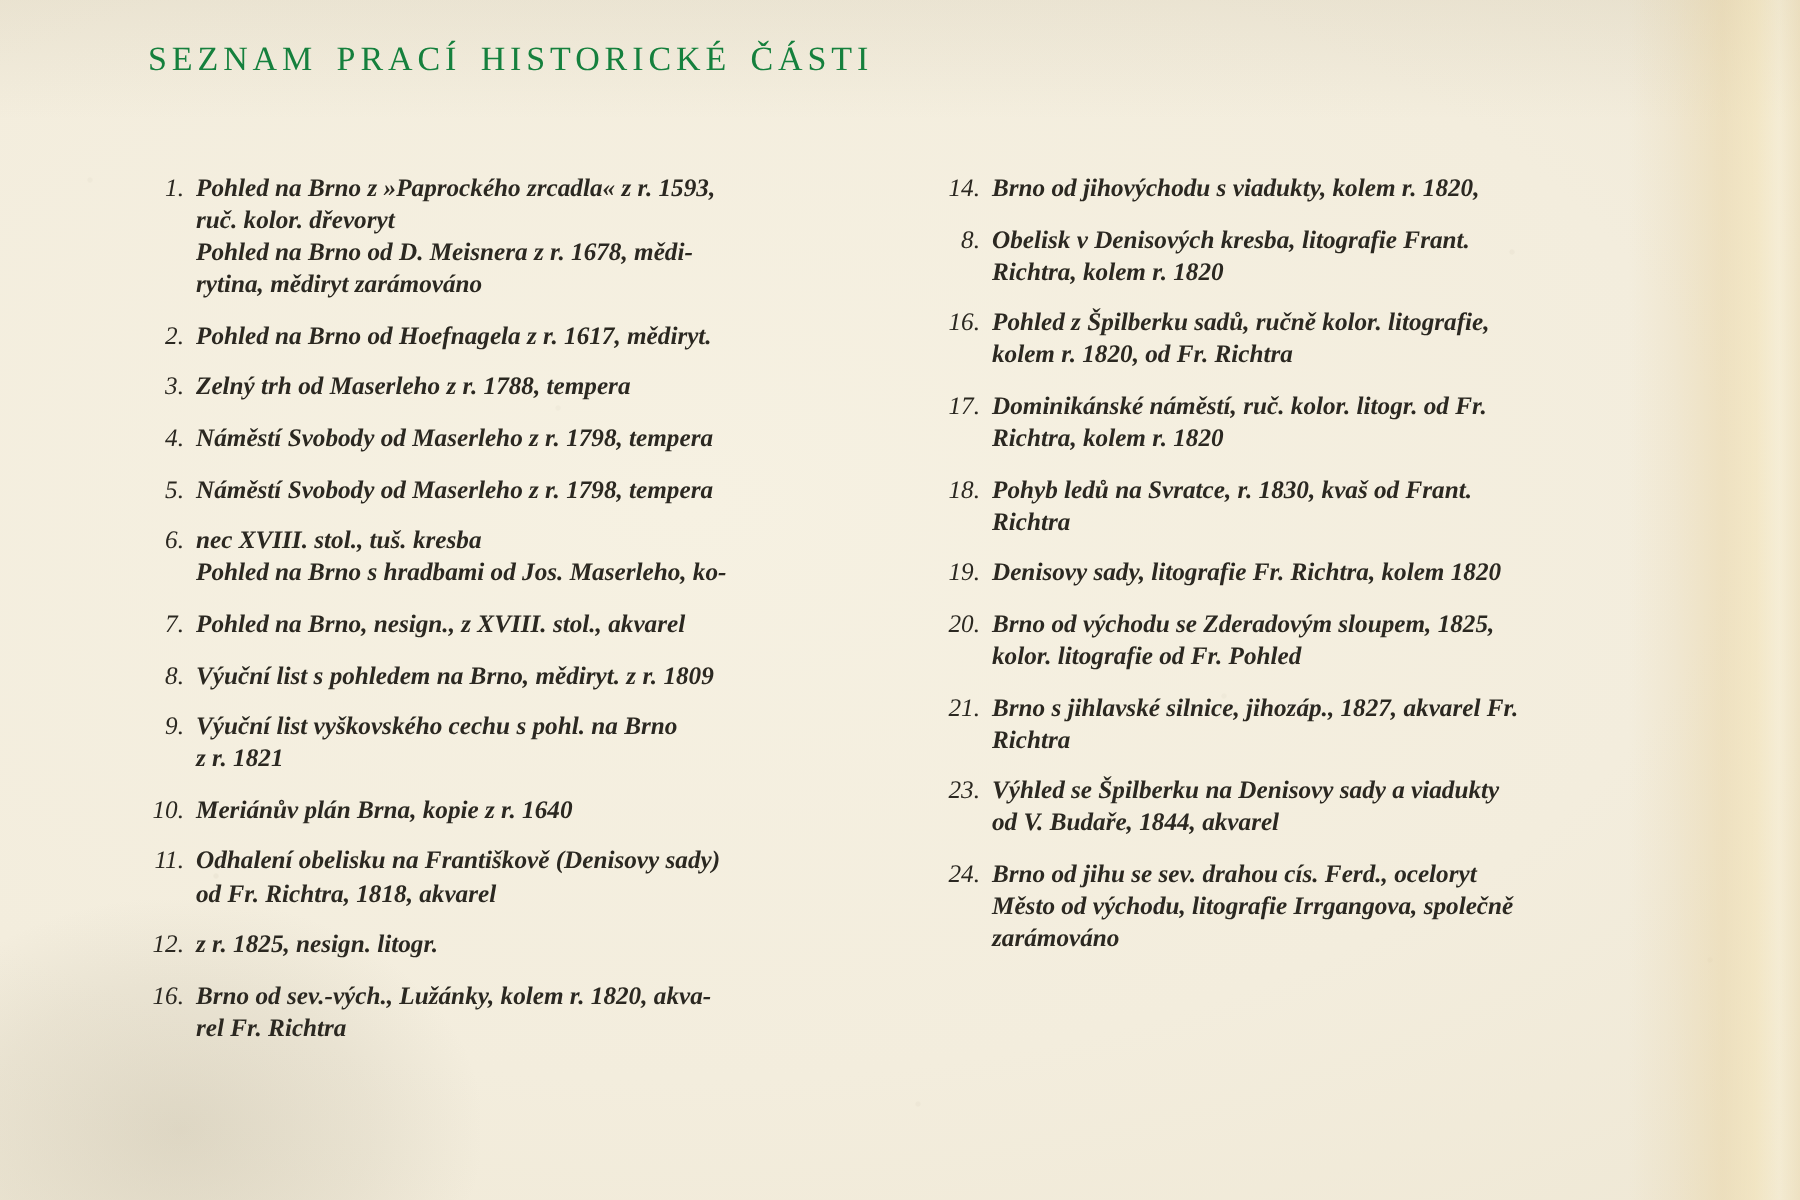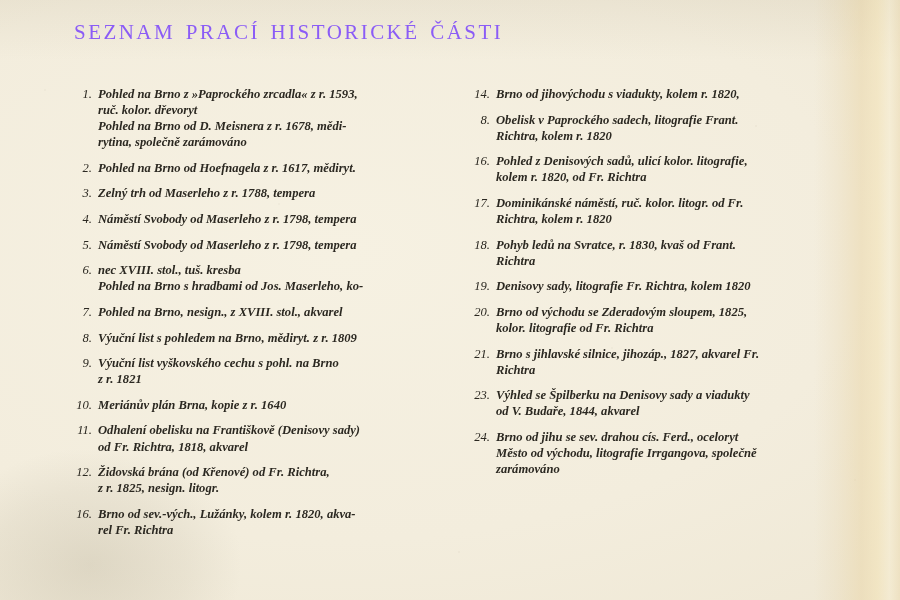--- a/index.html
+++ b/index.html
@@ -78,25 +78,25 @@
   #content {
     position: absolute;
     inset: 0;
     color: #2b2821;
   }
 
   #page-title {
     position: absolute;
     left: 74px;
     top: 20px;
-    font-size: 21px;
+    font-size: 17px;
     letter-spacing: 2.45px;
     word-spacing: 3px;
     font-weight: 400;
-    color: #8b5cf6;
+    color: #15803d;
     white-space: nowrap;
     font-family: "Liberation Serif", "DejaVu Serif", serif;
   }
 
   .column {
     position: absolute;
     top: 86px;
     font-style: italic;
     font-size: 12.6px;
     line-height: 16.1px;
@@ -141,21 +141,21 @@
 
     <div id="page-title">SEZNAM PRACÍ HISTORICKÉ ČÁSTI</div>
 
     <div class="column" id="column-left">
         <div class="entry">
           <div class="entry-number">1.</div>
           <div class="entry-body">
             <div class="entry-line">Pohled na Brno z »Paprockého zrcadla« z r. 1593,</div>
             <div class="entry-line">ruč. kolor. dřevoryt</div>
             <div class="entry-line">Pohled na Brno od D. Meisnera z r. 1678, mědi-</div>
-            <div class="entry-line">rytina, společně zarámováno</div>
+            <div class="entry-line">rytina, mědiryt zarámováno</div>
           </div>
         </div>
         <div class="entry">
           <div class="entry-number">2.</div>
           <div class="entry-body">
             <div class="entry-line">Pohled na Brno od Hoefnagela z r. 1617, mědiryt.</div>
           </div>
         </div>
         <div class="entry">
           <div class="entry-number">3.</div>
@@ -210,21 +210,20 @@
         <div class="entry">
           <div class="entry-number">11.</div>
           <div class="entry-body">
             <div class="entry-line">Odhalení obelisku na Františkově (Denisovy sady)</div>
             <div class="entry-line">od Fr. Richtra, 1818, akvarel</div>
           </div>
         </div>
         <div class="entry">
           <div class="entry-number">12.</div>
           <div class="entry-body">
-            <div class="entry-line">Židovská brána (od Křenové) od Fr. Richtra,</div>
             <div class="entry-line">z r. 1825, nesign. litogr.</div>
           </div>
         </div>
         <div class="entry">
           <div class="entry-number">16.</div>
           <div class="entry-body">
             <div class="entry-line">Brno od sev.-vých., Lužánky, kolem r. 1820, akva-</div>
             <div class="entry-line">rel Fr. Richtra</div>
           </div>
         </div>
@@ -233,28 +232,28 @@
     <div class="column" id="column-right">
         <div class="entry">
           <div class="entry-number">14.</div>
           <div class="entry-body">
             <div class="entry-line">Brno od jihovýchodu s viadukty, kolem r. 1820,</div>
           </div>
         </div>
         <div class="entry">
           <div class="entry-number">8.</div>
           <div class="entry-body">
-            <div class="entry-line">Obelisk v Paprockého sadech, litografie Frant.</div>
+            <div class="entry-line">Obelisk v Denisových kresba, litografie Frant.</div>
             <div class="entry-line">Richtra, kolem r. 1820</div>
           </div>
         </div>
         <div class="entry">
           <div class="entry-number">16.</div>
           <div class="entry-body">
-            <div class="entry-line">Pohled z Denisových sadů, ulicí kolor. litografie,</div>
+            <div class="entry-line">Pohled z Špilberku sadů, ručně kolor. litografie,</div>
             <div class="entry-line">kolem r. 1820, od Fr. Richtra</div>
           </div>
         </div>
         <div class="entry">
           <div class="entry-number">17.</div>
           <div class="entry-body">
             <div class="entry-line">Dominikánské náměstí, ruč. kolor. litogr. od Fr.</div>
             <div class="entry-line">Richtra, kolem r. 1820</div>
           </div>
         </div>
@@ -268,21 +267,21 @@
         <div class="entry">
           <div class="entry-number">19.</div>
           <div class="entry-body">
             <div class="entry-line">Denisovy sady, litografie Fr. Richtra, kolem 1820</div>
           </div>
         </div>
         <div class="entry">
           <div class="entry-number">20.</div>
           <div class="entry-body">
             <div class="entry-line">Brno od východu se Zderadovým sloupem, 1825,</div>
-            <div class="entry-line">kolor. litografie od Fr. Richtra</div>
+            <div class="entry-line">kolor. litografie od Fr. Pohled</div>
           </div>
         </div>
         <div class="entry">
           <div class="entry-number">21.</div>
           <div class="entry-body">
             <div class="entry-line">Brno s jihlavské silnice, jihozáp., 1827, akvarel Fr.</div>
             <div class="entry-line">Richtra</div>
           </div>
         </div>
         <div class="entry">

